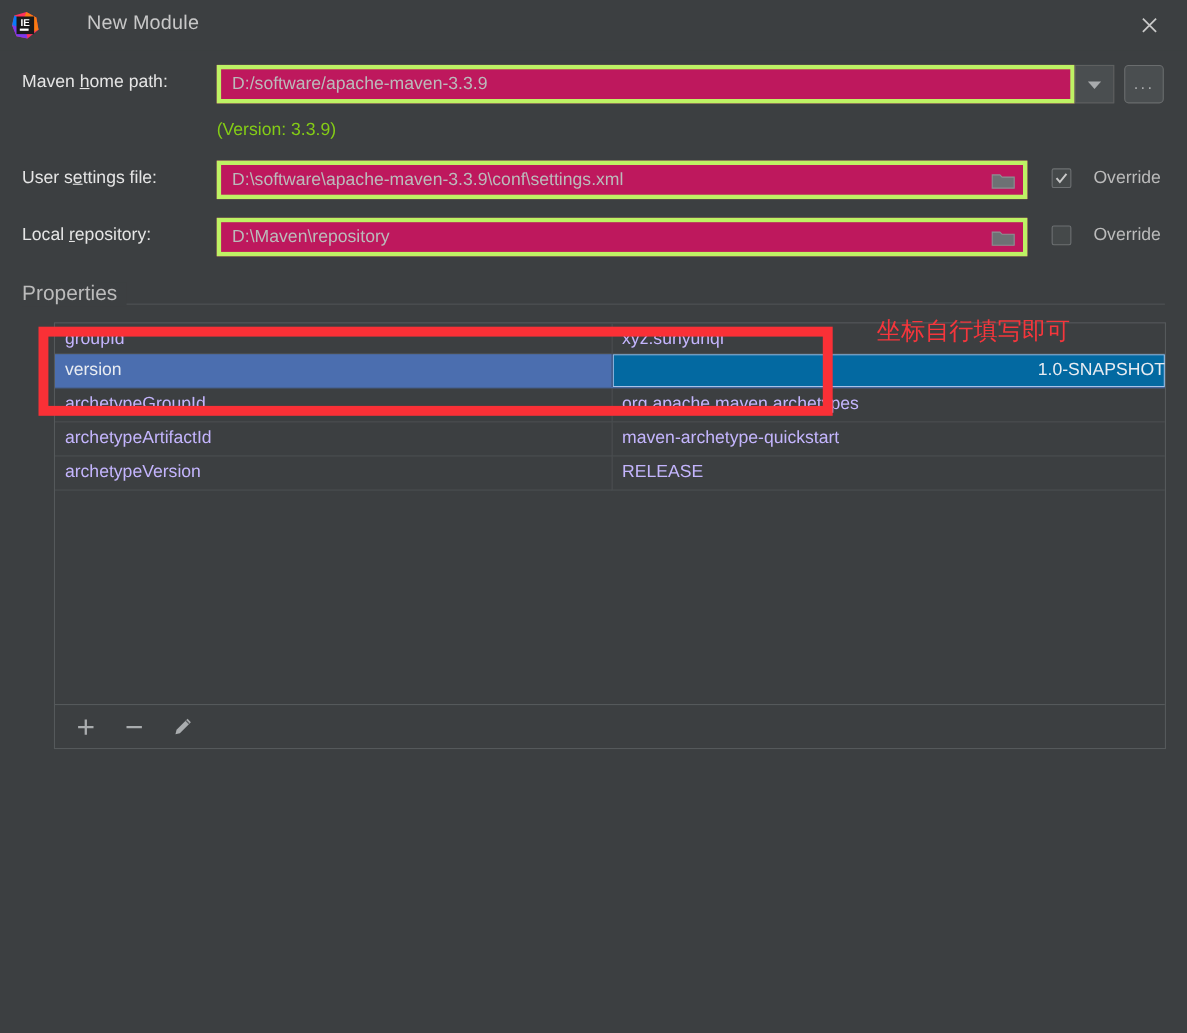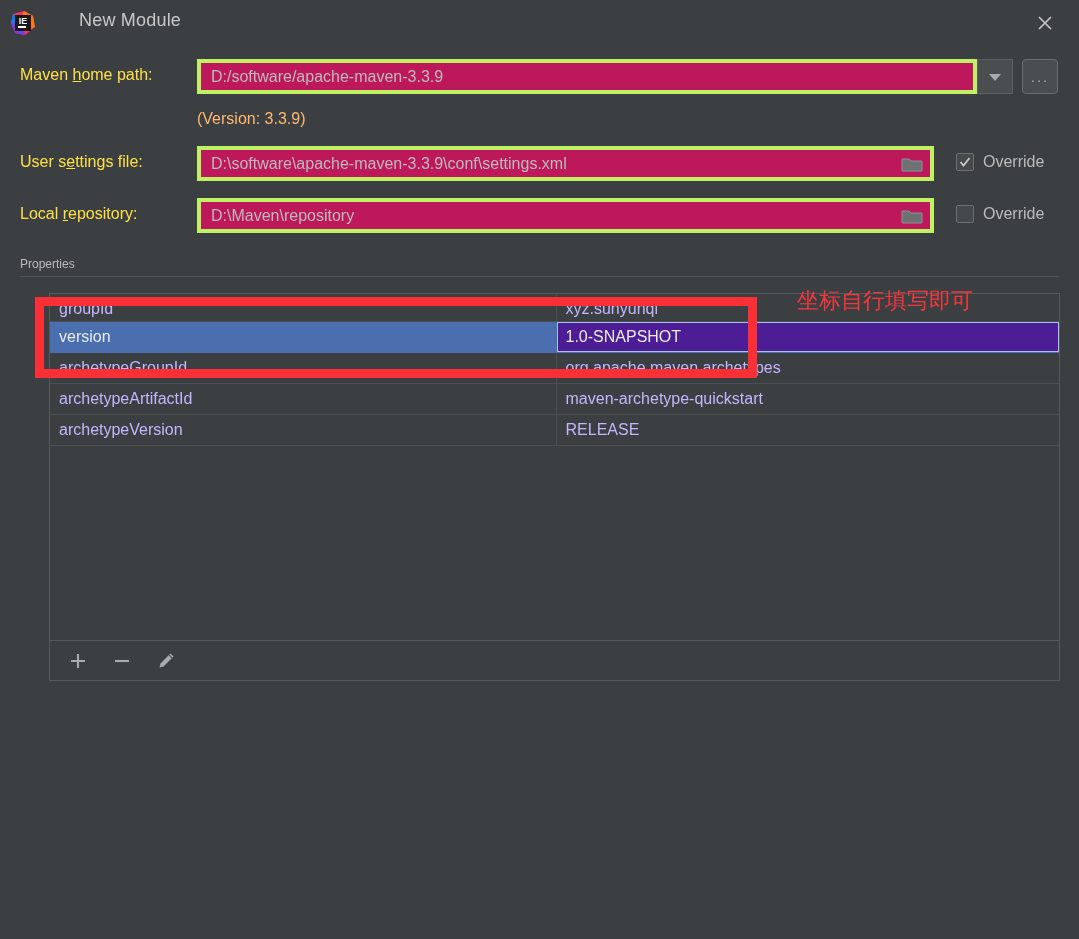--- a/index.html
+++ b/index.html
@@ -34,21 +34,21 @@
     position: absolute; right: 18px; top: 8px;
     width: 32px; height: 30px;
     display: flex; align-items: center; justify-content: center;
     cursor: pointer;
   }
   #close-button svg { display: block; }
 
   
   .form-label {
     position: absolute;
-    font-size: 16px; color: #fde047; white-space: nowrap;
+    font-size: 16px; color: #e5e5e5; white-space: nowrap;
   }
   .mn { text-decoration: underline; }
 
   .text-field {
     position: absolute;
     background: #be185d;
     border: 4px solid #bef264;
     color: #bbbbbb;
     font-size: 16px;
     display: flex; align-items: center;
@@ -76,41 +76,41 @@
     cursor: pointer;
   }
   .folder-icon-btn {
     position: absolute;
     width: 40px;
     display: flex; align-items: center; justify-content: center;
     cursor: pointer;
   }
   .version-note {
     position: absolute;
-    font-size: 16px; color: #fdba74;
+    font-size: 16px; color: #84cc16;
   }
 
   .checkbox-row {
     position: absolute;
-    display: flex; align-items: center; gap: 9px;
+    display: flex; align-items: center; gap: 20px;
     cursor: pointer;
   }
   .cb {
     width: 18px; height: 18px;
     background: #45494a;
     border: 1px solid #6d7072;
     border-radius: 2px;
     display: flex; align-items: center; justify-content: center;
   }
   .cb-label { font-size: 16px; color: #bbbbbb; }
 
   
   #properties-legend {
     position: absolute; left: 20px; top: 257px;
-    font-size: 12px; color: #bbbbbb; background: #3c3f41;
+    font-size: 19px; color: #bbbbbb; background: #3c3f41;
     padding-right: 8px; z-index: 3;
   }
   #properties-rule {
     position: absolute; left: 20px; top: 276px; width: 1039px; height: 1px;
     background: #4f5355;
   }
 
   #table-panel {
     position: absolute; left: 49px; top: 293px;
     width: 1011px; height: 388px;
@@ -139,22 +139,23 @@
   }
   table.props td.col-value { border-right: none; margin-top: 48px; }
   table.props tr.first-row td { height: 27px; padding-top: 3px; }
   table.props tr.selected td {
     background: #4b6eaf;
     color: #e8ecf2;
     border-bottom-color: #4b6eaf;
     border-right-color: #4b6eaf;
   }
   table.props tr.selected td.col-value {
-    background: #4c1d95;
+    background: #0369a1;
     box-shadow: inset 0 0 0 1px #a6c2e8;
+    text-align: right;
   }
 
   #table-toolbar {
     position: absolute; left: 0; bottom: 0;
     width: 1009px; height: 40px;
     border-top: 1px solid #55595b;
     display: flex; align-items: center;
     padding-left: 14px; gap: 16px;
   }
   .tb-btn {

